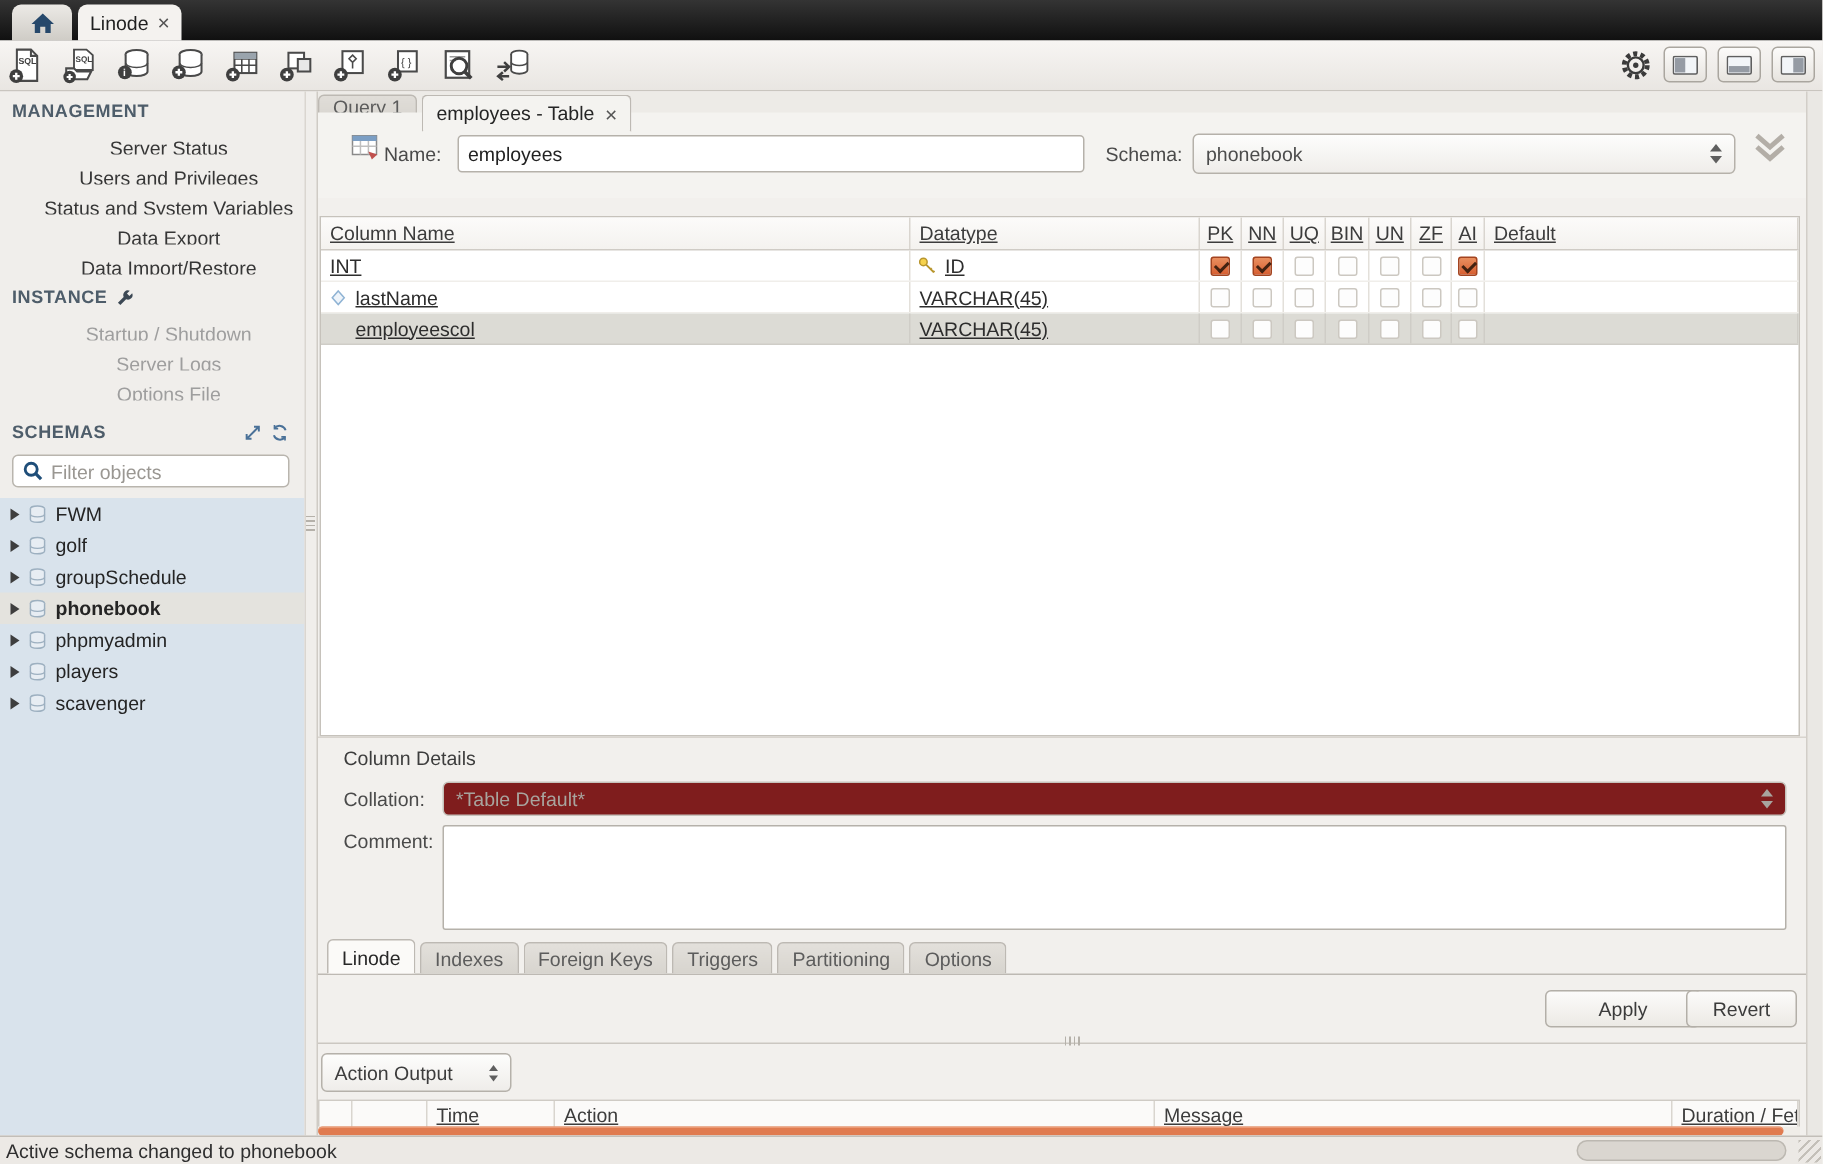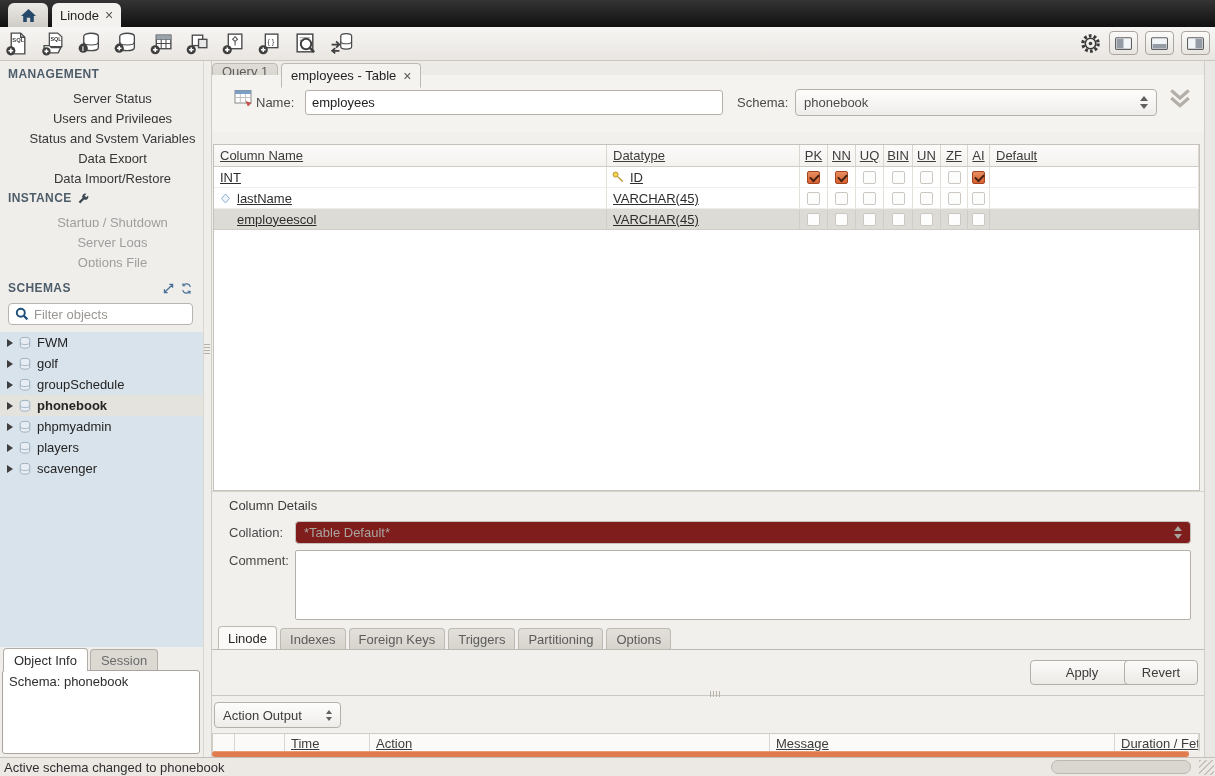--- a/index.html
+++ b/index.html
@@ -459,31 +459,20 @@
       <span class="tri"></span>
       <svg width="14" height="14" viewBox="0 0 16 16">
         <ellipse cx="8" cy="3.6" rx="5.4" ry="2.1" fill="#e7edf3" stroke="#9db0c0" stroke-width="1.1"></ellipse>
         <path d="M2.6 3.6v8.2c0 1.2 2.4 2.1 5.4 2.1s5.4-.9 5.4-2.1V3.6" fill="#e7edf3" stroke="#9db0c0" stroke-width="1.1"></path>
         <path d="M2.6 7.7c0 1.2 2.4 2.1 5.4 2.1s5.4-.9 5.4-2.1" fill="none" stroke="#9db0c0"></path>
       </svg>
       <span>scavenger</span>
     </div>
   </div>
 
-  <div class="side-bottom">
-    <div class="sb-tabs">
-      <div class="sb-tab active">
-        <span>Object Info</span>
-      </div>
-      <div class="sb-tab">
-        <span>Session</span>
-      </div>
-    </div>
-    <div class="sb-box">Schema: phonebook</div>
-  </div>
 </div>
 <div class="v-splitter"></div>
 <div class="v-handle"></div>
 
 <div class="main">
   <div class="etabs">
     <div class="etab inactive">
       <span>Query 1</span>
       <span class="close-x">×</span>
     </div>

